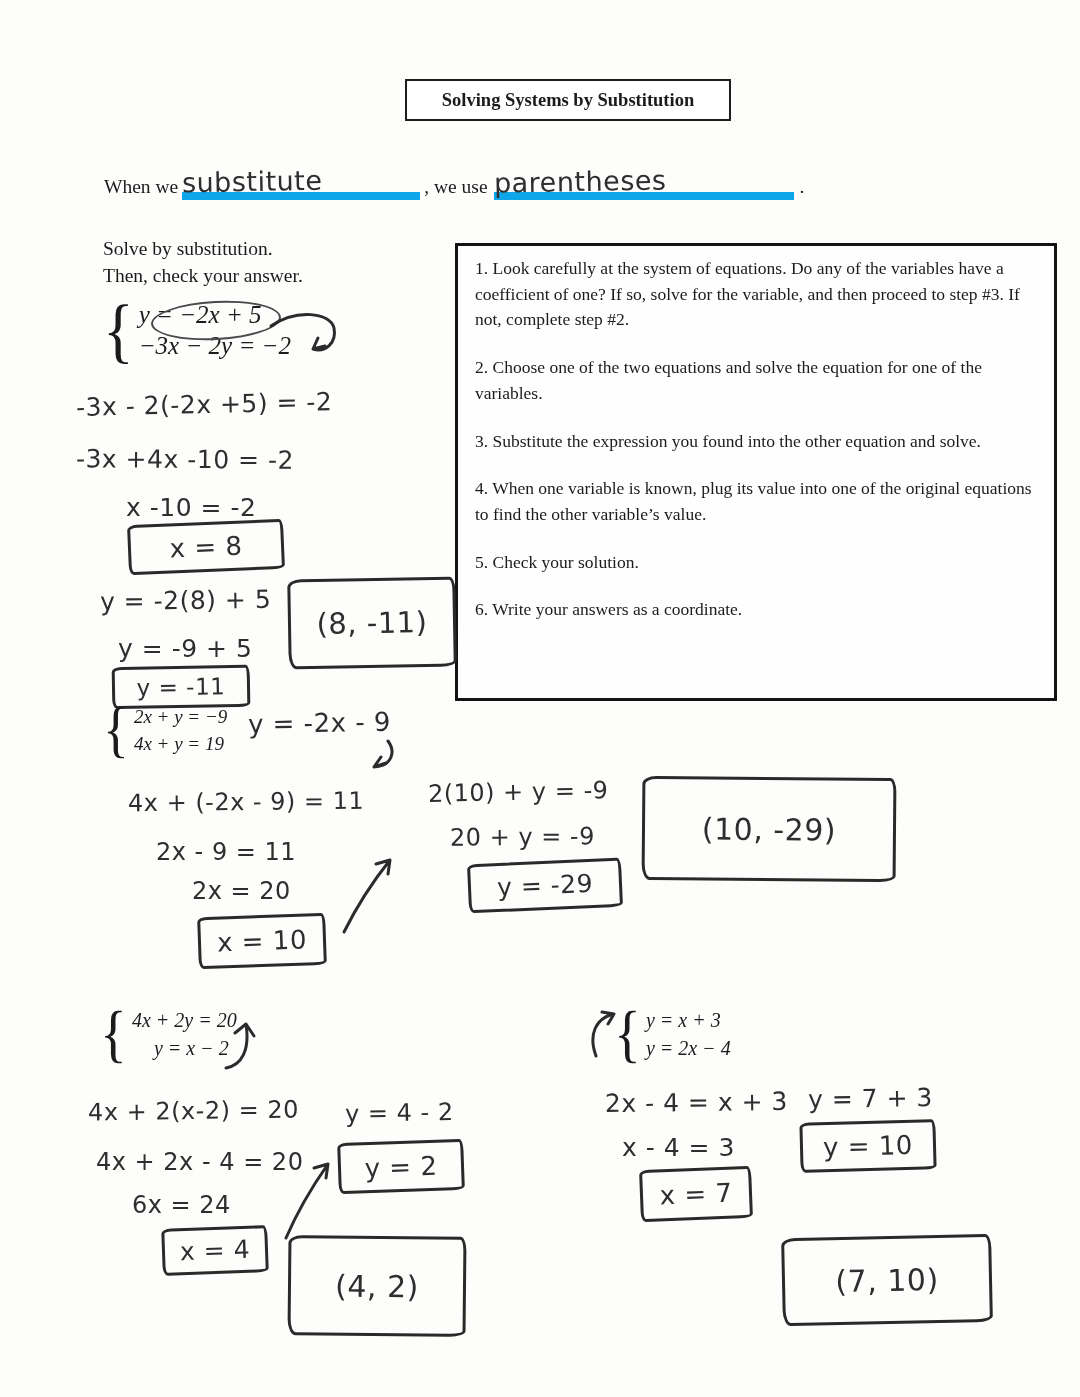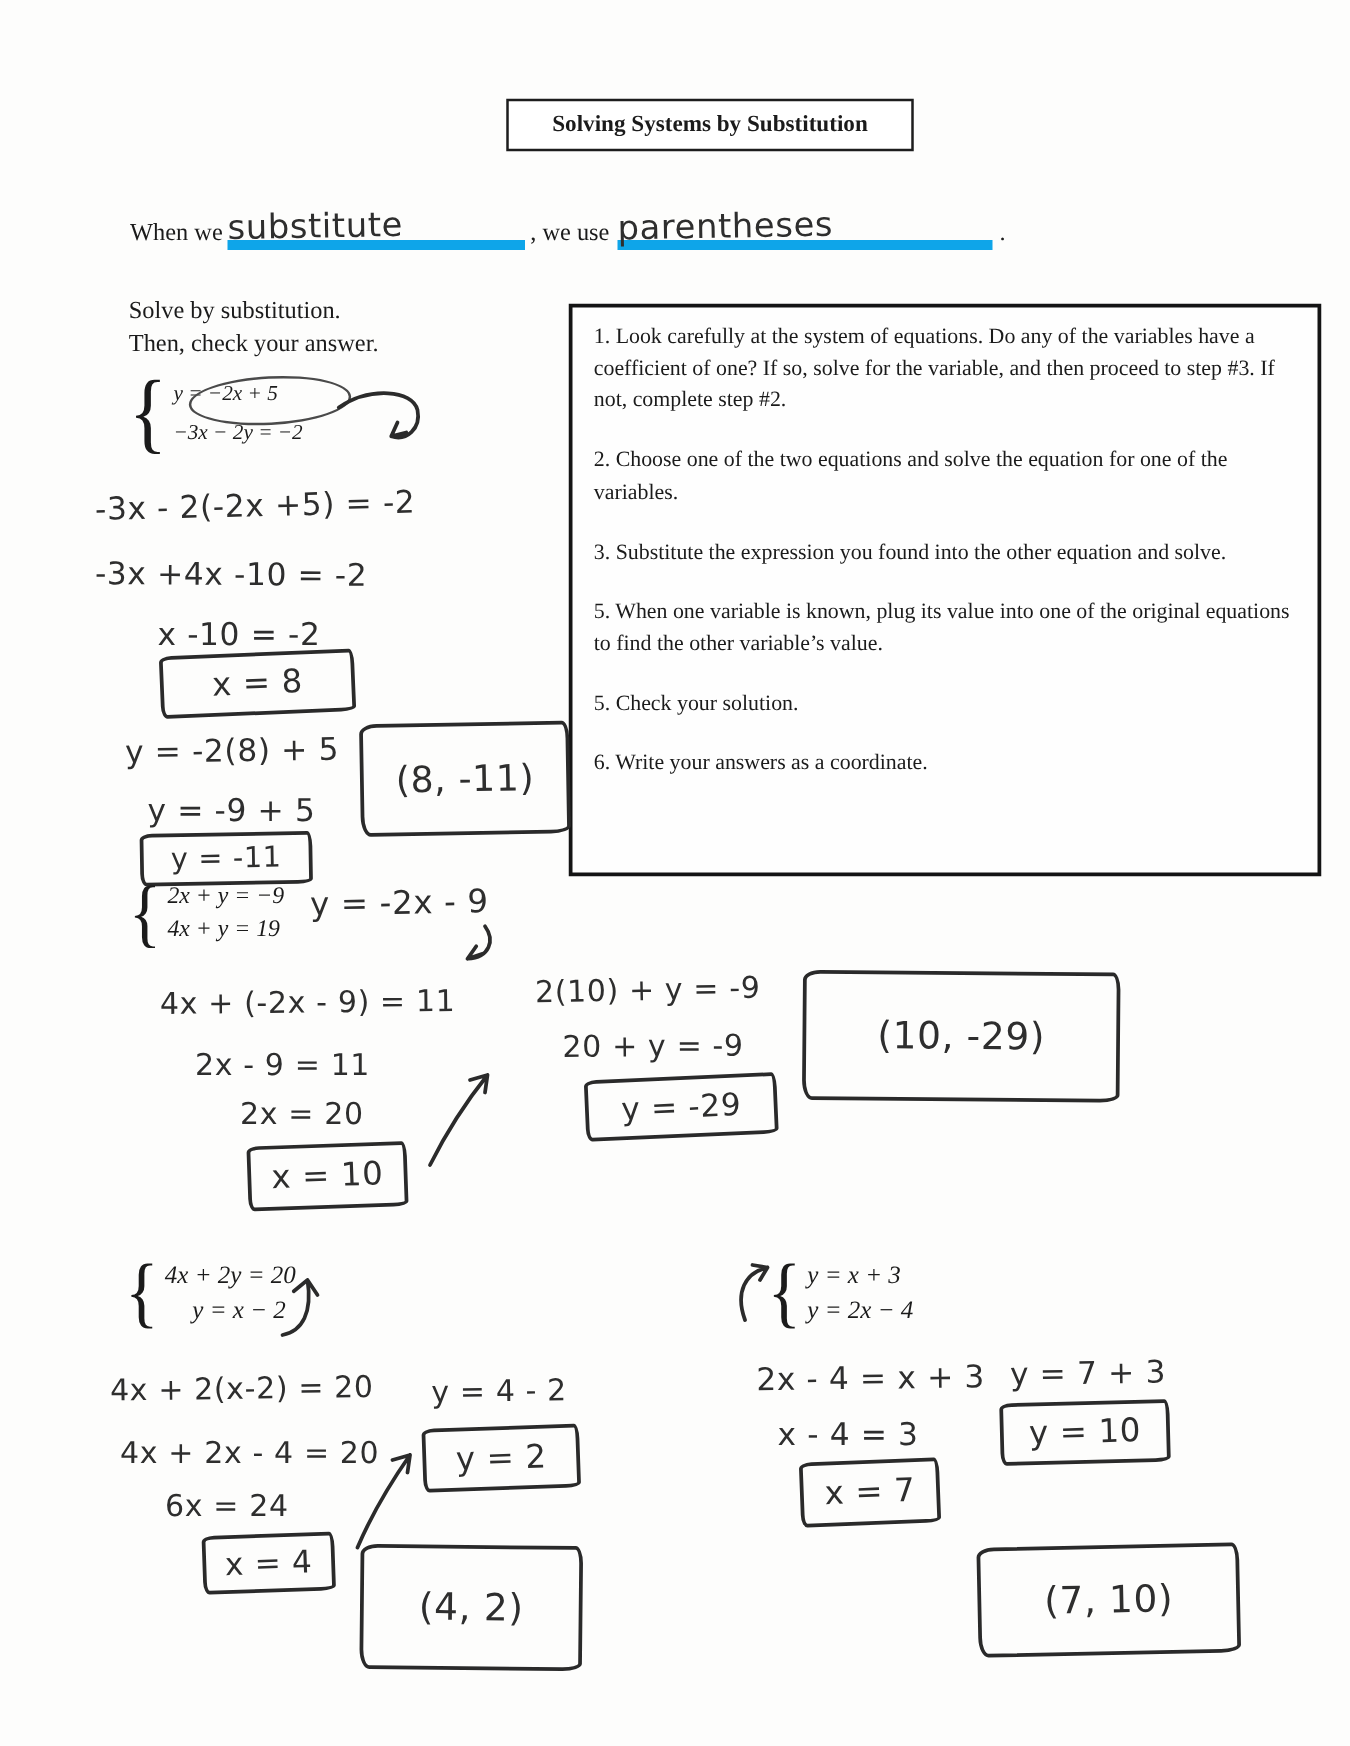--- a/index.html
+++ b/index.html
@@ -55,28 +55,28 @@
 
   <div class="instr print">
     <div>Solve by substitution.</div>
     <div>Then, check your answer.</div>
   </div>
 
   <div class="steps-box">
     <p>1.  Look carefully at the system of equations.  Do any of the variables have a coefficient of one?  If so, solve for the variable, and then proceed to step #3.  If not, complete step #2.</p>
     <p>2.  Choose one of the two equations and solve the equation for one of the variables.</p>
     <p>3.  Substitute the expression you found into the other equation and solve.</p>
-    <p>5.  When one variable is known, plug its value into one of the original equations to find the other variable’s value.</p>
+    <p>4.  When one variable is known, plug its value into one of the original equations to find the other variable’s value.</p>
     <p>5.  Check your solution.</p>
     <p>6.  Write your answers as a coordinate.</p>
   </div>
 
   <div class="system" style="left:103px;top:298px;">
     <span class="brace" style="font-size:64px;">{</span>
-    <span class="eqs" style="font-size:17px;line-height:31px;">
+    <span class="eqs" style="font-size:25px;line-height:31px;">
       <span class="eq">y = −2x + 5</span>
       <span class="eq">−3x − 2y = −2</span>
     </span>
   </div>
   <div class="ellipse" style="left:151px;top:301px;width:126px;height:35px;"></div>
   <svg class="sketch" style="left:268px;top:306px;" width="78" height="56" viewBox="0 0 78 56">
     <path d="M3 20 C28 3 62 6 66 22 C69 37 57 47 45 43 M45 43 L57 40 M45 43 L50 32"></path>
   </svg>
 
   <div class="hw abs" style="left:76px;top:390px;font-size:25px;transform:rotate(-1.3deg);">-3x - 2(-2x +5) = -2</div>

